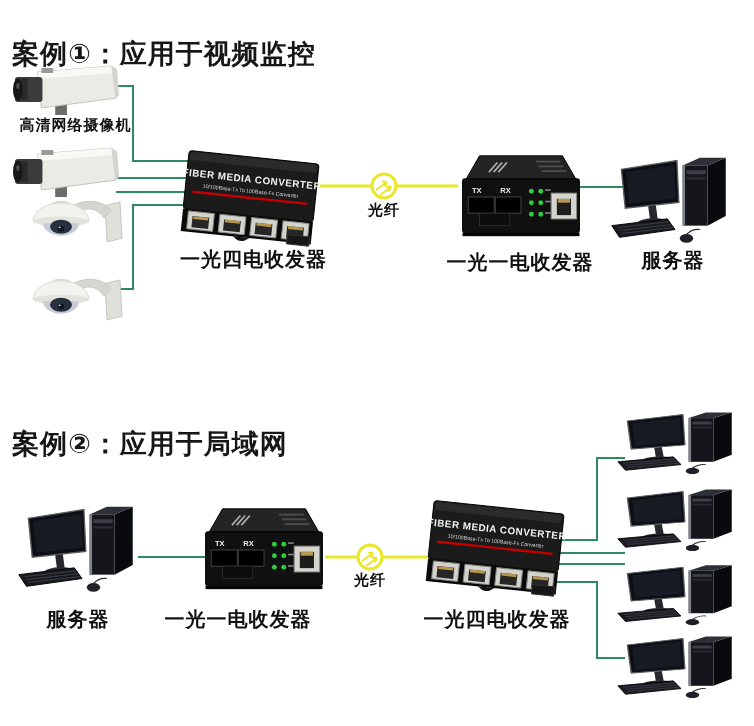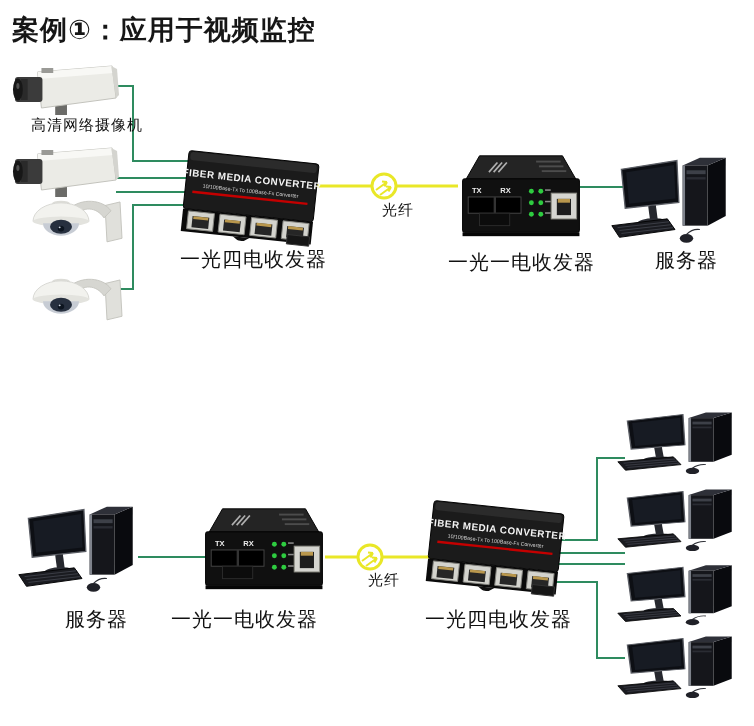--- a/index.html
+++ b/index.html
@@ -1,19 +1,19 @@
 <!DOCTYPE html>
 <html style="--wire-green: #2e8b5f; --wire-yellow: #e9e727; --stripe-red: #c40000; --led-green: #2ecc40;"><head>
 <meta charset="utf-8">
 <style>
   * { margin:0; padding:0; box-sizing:border-box; }
   html,body { background:#fff; font-family:"Liberation Sans","DejaVu Sans",sans-serif; }
   #canvas { position:relative; width:754px; height:726px; background:#ffffff; overflow:hidden; }
-  .title { position:absolute; left:12px; font-size:27px; font-weight:bold; color:#161616; letter-spacing:1px; z-index:3; }
-  .lbl { position:absolute; font-size:15px; font-weight:normal; color:#111; text-align:right; letter-spacing:1px; z-index:3; white-space:nowrap; }
+  .title { position:absolute; left:12px; font-size:27px; font-weight:bold; color:#161616; letter-spacing:1px; z-index:3;margin-top:24px; }
+  .lbl { position:absolute; font-size:15px; font-weight:bold; color:#111; text-align:center; letter-spacing:1px; z-index:3; white-space:nowrap; }
   .lbl-lg { font-size:20px; }
   .dev { position:absolute; z-index:2; }
   #wires { position:absolute; left:0; top:0; z-index:1; }
   #defs { position:absolute; width:0; height:0; overflow:hidden; }
   .rot { transform:rotate(6deg); }
 </style>
 </head>
 <body>
 
 <svg id="defs" aria-hidden="true">
@@ -198,20 +198,21 @@
   <svg class="dev" style="left:455px;top:152px;width:132px;height:88px;" viewBox="0 0 140 92" preserveAspectRatio="none">
       <use href="#sym-fmc1"></use>
     </svg>
   <div class="lbl lbl-lg" style="left:445px;top:249px;width:150px;">一光一电收发器</div>
 
   <svg class="dev" style="left:608px;top:146px;width:134px;height:102px;" viewBox="0 0 140 105" preserveAspectRatio="none">
       <use href="#sym-pc"></use>
     </svg>
   <div class="lbl lbl-lg" style="left:628px;top:247px;width:90px;">服务器</div>
 
+  <div class="title" style="top:402px;">案例②：应用于局域网</div>
 
   <svg class="dev" style="left:15px;top:495px;width:134px;height:102px;" viewBox="0 0 140 105" preserveAspectRatio="none">
       <use href="#sym-pc"></use>
     </svg>
   <div class="lbl lbl-lg" style="left:28px;top:606px;width:100px;">服务器</div>
 
   <svg class="dev" style="left:198px;top:505px;width:132px;height:88px;" viewBox="0 0 140 92" preserveAspectRatio="none">
       <use href="#sym-fmc1"></use>
     </svg>
   <div class="lbl lbl-lg" style="left:158px;top:606px;width:160px;">一光一电收发器</div>

